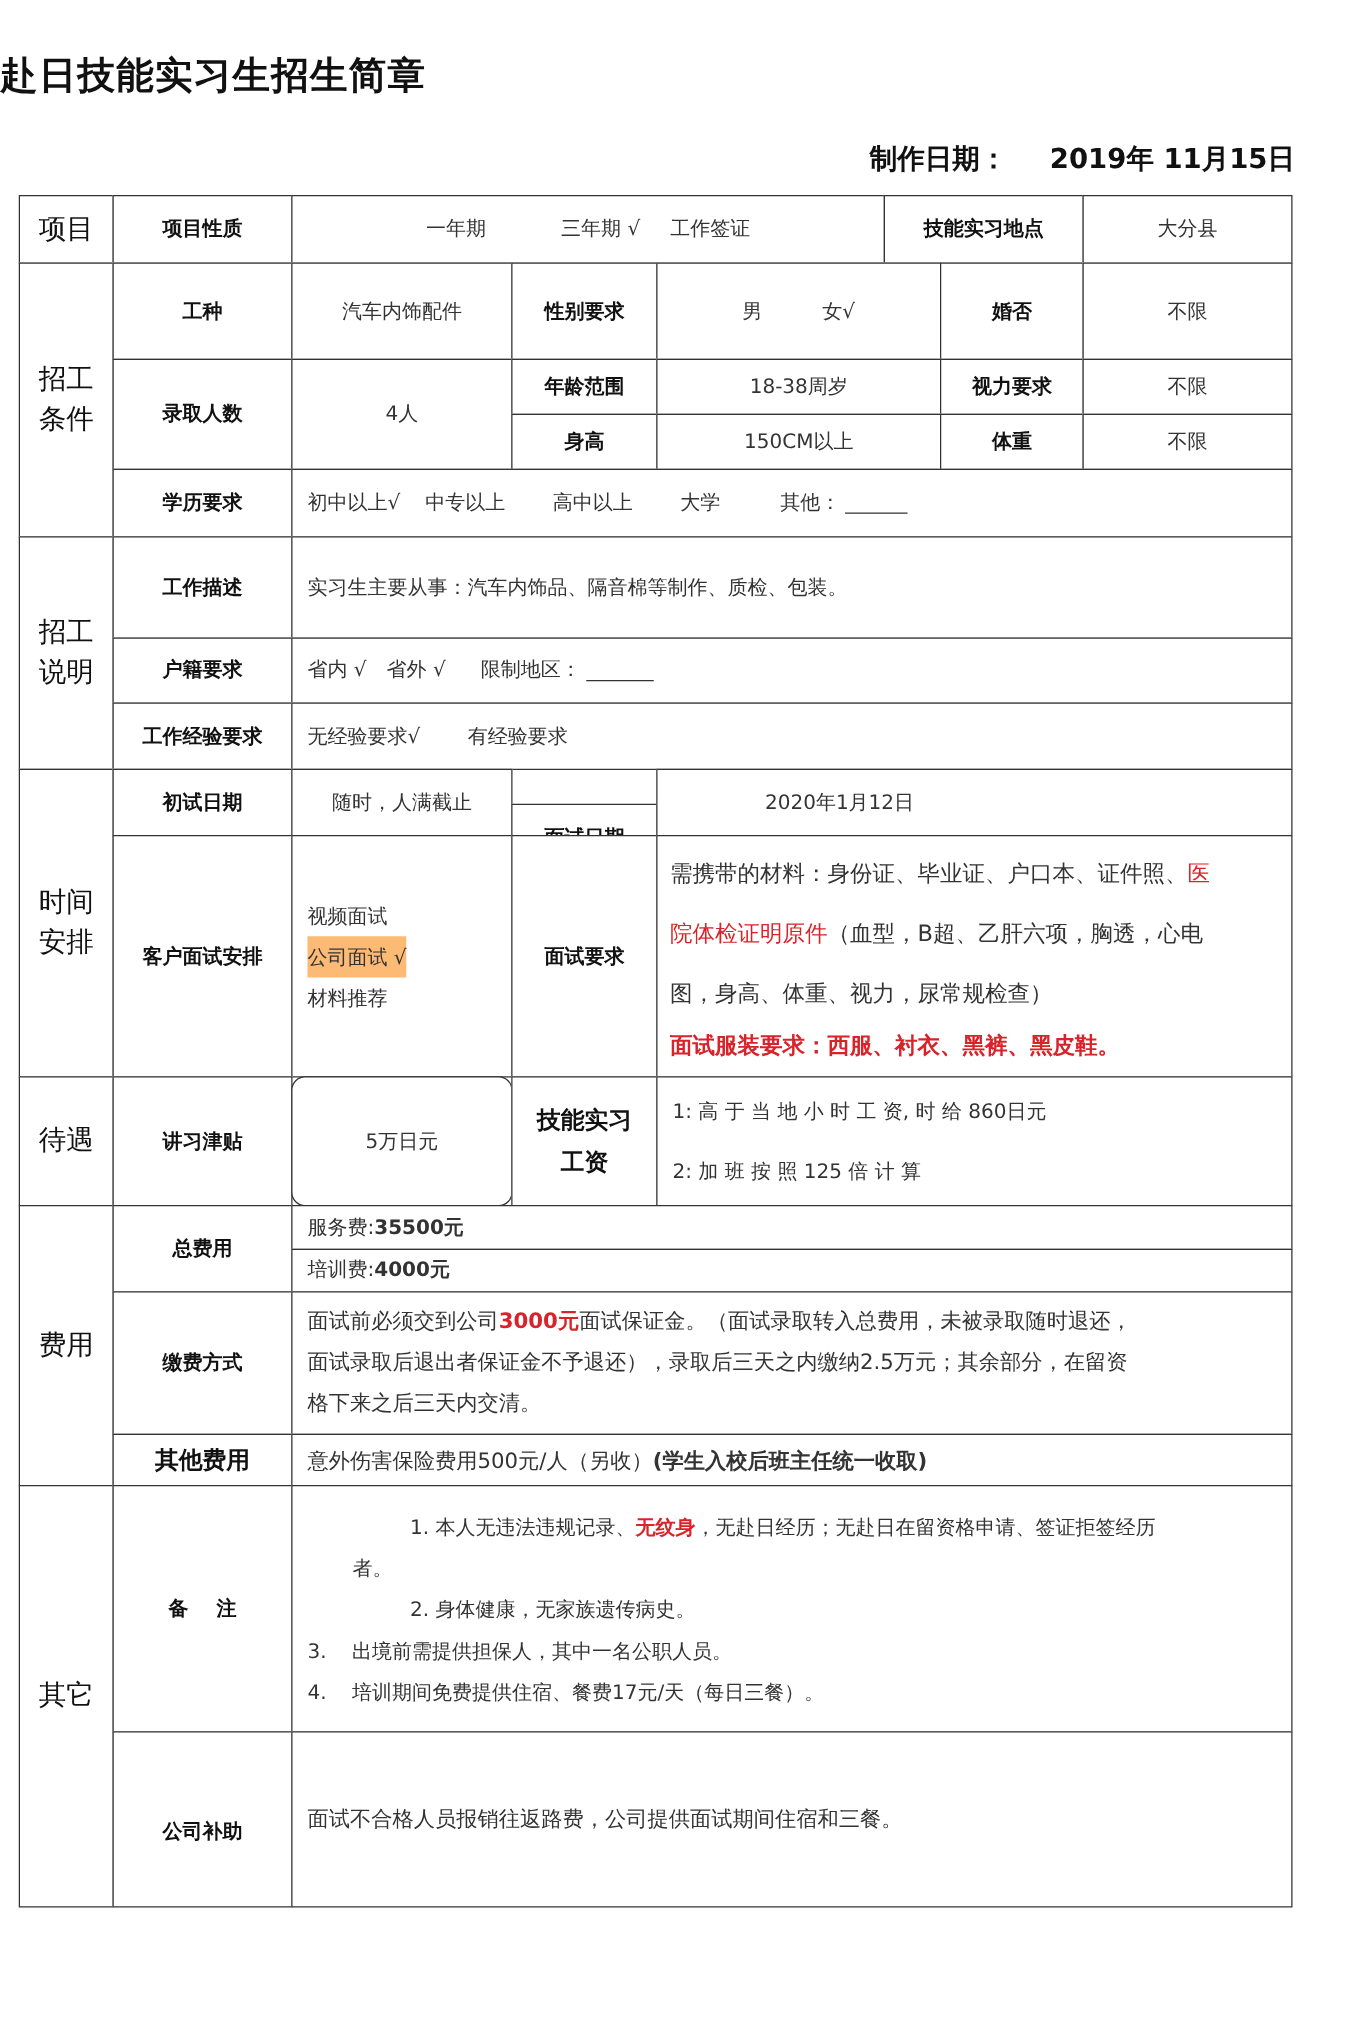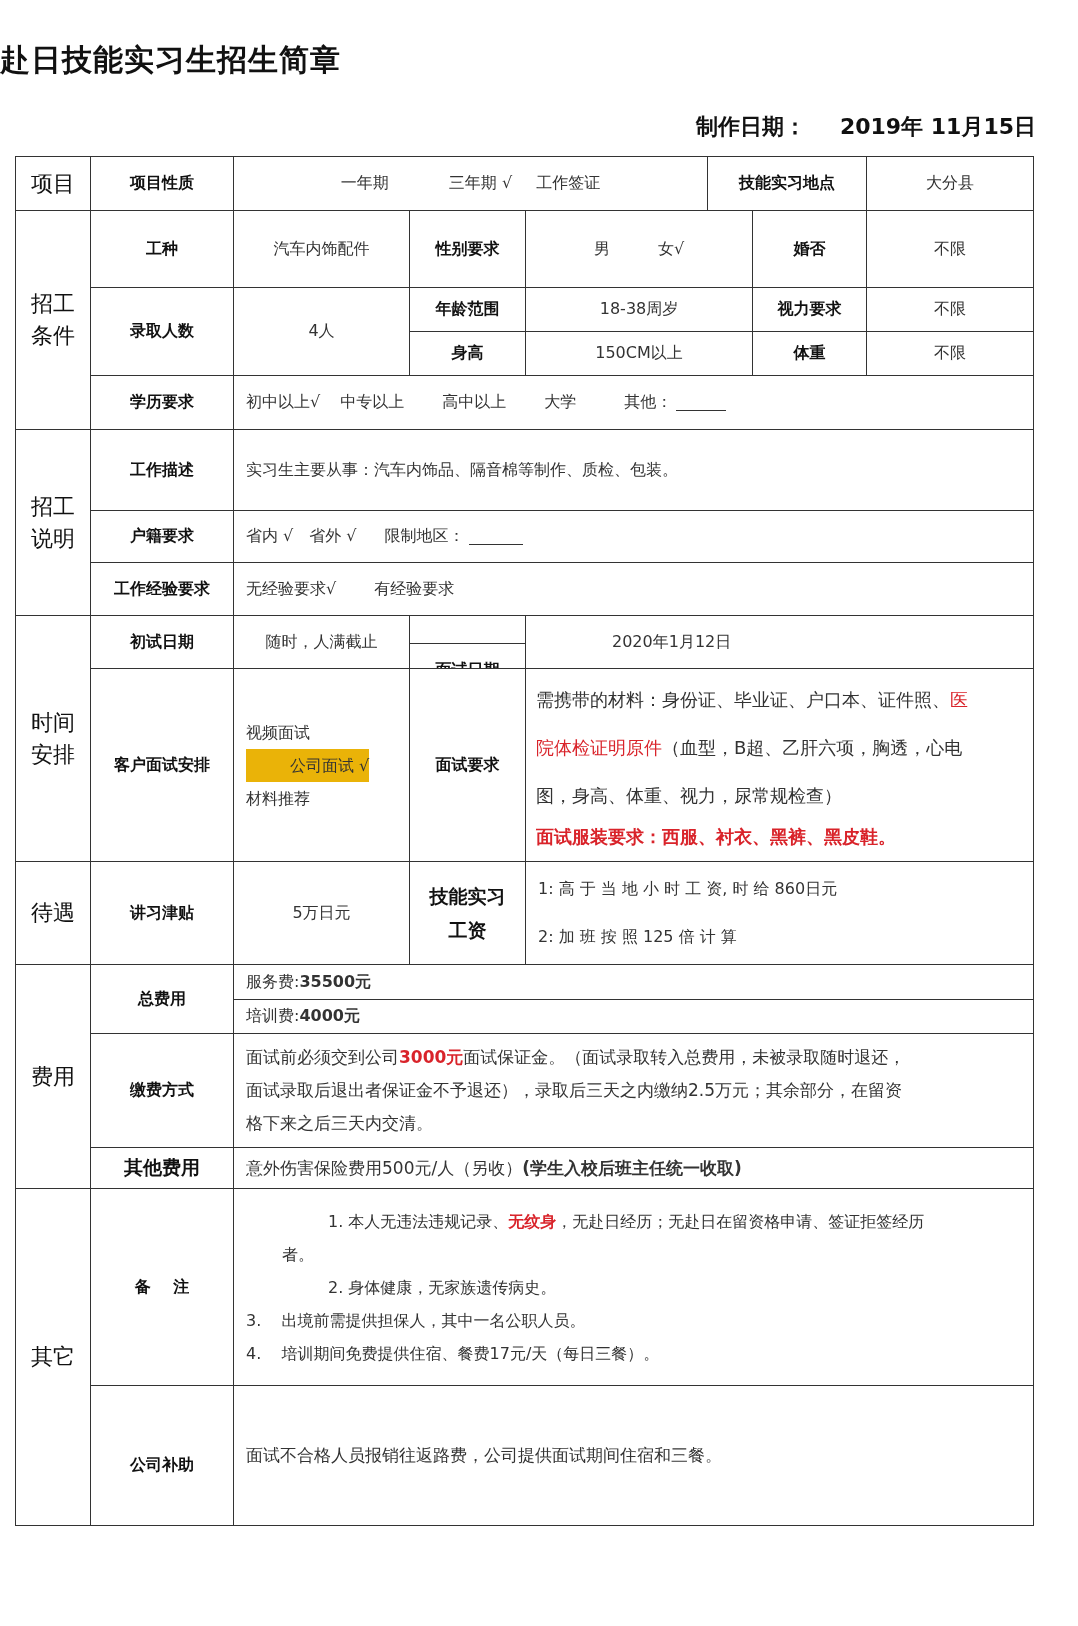--- a/index.html
+++ b/index.html
@@ -8,21 +8,21 @@
   .date { position:absolute; top:112px; right:42px; font-size:22px; font-weight:bold; color:#111; }
   .date .lbl { margin-right:34px; }
   .cell { position:absolute; box-sizing:border-box; border:1.5px solid #333; display:flex; align-items:center; background:#fff; font-size:16px; color:#333; }
   .c { justify-content:center; text-align:center; }
   .l { justify-content:flex-start; padding-left:12px; }
   .b { font-weight:bold; color:#111; }
   .sec { font-size:22px; font-weight:normal; color:#111; line-height:32px; justify-content:center; text-align:center; }
   .vstack { flex-direction:column; align-items:flex-start; justify-content:center; padding-left:12px; }
   .red { color:#d9232a; font-weight:bold; }
   .redn { color:#d9232a; }
-  .hl { background:#eab308;padding-left:44px; }
+  .hl { background:#fdba74; }
   .gap { display:inline-block; width:28px; }
   .uline { display:inline-block; border-bottom:1.5px solid #333; width:50px; height:16px; vertical-align:bottom; margin-left:4px; }
   .req p { margin:0; line-height:48px; font-size:18px; }
   .note p { margin:0; line-height:33px; font-size:16px; }
   .pay p { margin:0; line-height:33px; font-size:17px; }
 </style>
 </head>
 <body>
 
 <div class="title">赴日技能实习生招生简章</div>
@@ -122,21 +122,21 @@
 <div class="cell c b" style="left:409px;top:668px;width:117px;height:194px;">面试要求</div>
 <div class="cell req" style="left:525px;top:668px;width:509px;height:194px;flex-direction:column;align-items:flex-start;justify-content:center;padding-left:10px;">
   <p><span>需携带的材料：身份证、毕业证、户口本、证件照、</span><span class="redn">医</span></p>
   <p><span class="redn">院体检证明原件</span><span>（血型，B超、乙肝六项，胸透，心电</span></p>
   <p>图，身高、体重、视力，尿常规检查）</p>
   <p class="red" style="line-height:34px;">面试服装要求：西服、衬衣、黑裤、黑皮鞋。</p>
 </div>
 
 <div class="cell sec" style="left:15px;top:861px;width:76px;height:104px;">待遇</div>
 <div class="cell c b" style="left:90px;top:861px;width:144px;height:104px;">讲习津贴</div>
-<div class="cell c" style="left:233px;top:861px;width:177px;height:104px;">5万日元</div>
+<div class="cell c" style="left:233px;top:861px;width:177px;height:104px;border-radius:11px;">5万日元</div>
 <div class="cell c b" style="left:409px;top:861px;width:117px;height:104px;flex-direction:column;font-size:19px;line-height:34px;">
   <span>技能实习</span>
   <span>工资</span>
 </div>
 <div class="cell vstack" style="left:525px;top:861px;width:509px;height:104px;line-height:48px;">
   <span>1:  高 于 当 地 小 时 工 资, 时 给 860日元</span>
   <span>2: 加 班 按 照 125 倍 计 算</span>
 </div>
 
 <div class="cell sec" style="left:15px;top:964px;width:76px;height:225px;">费用</div>

